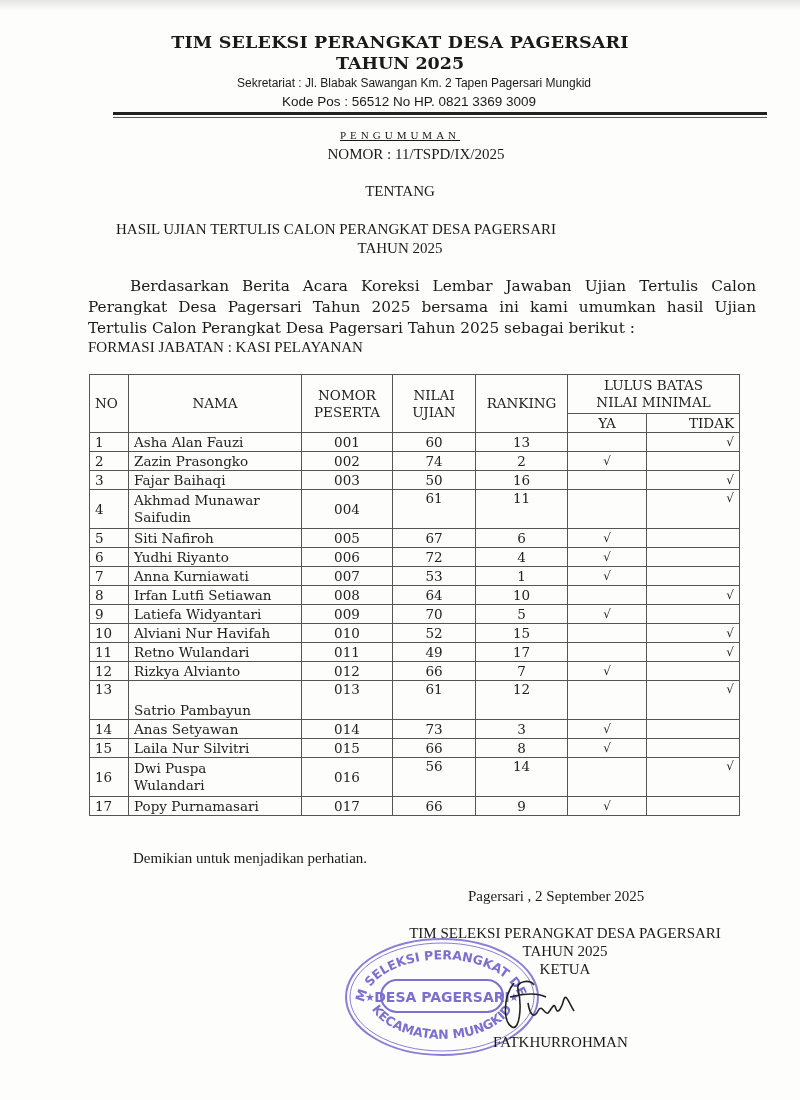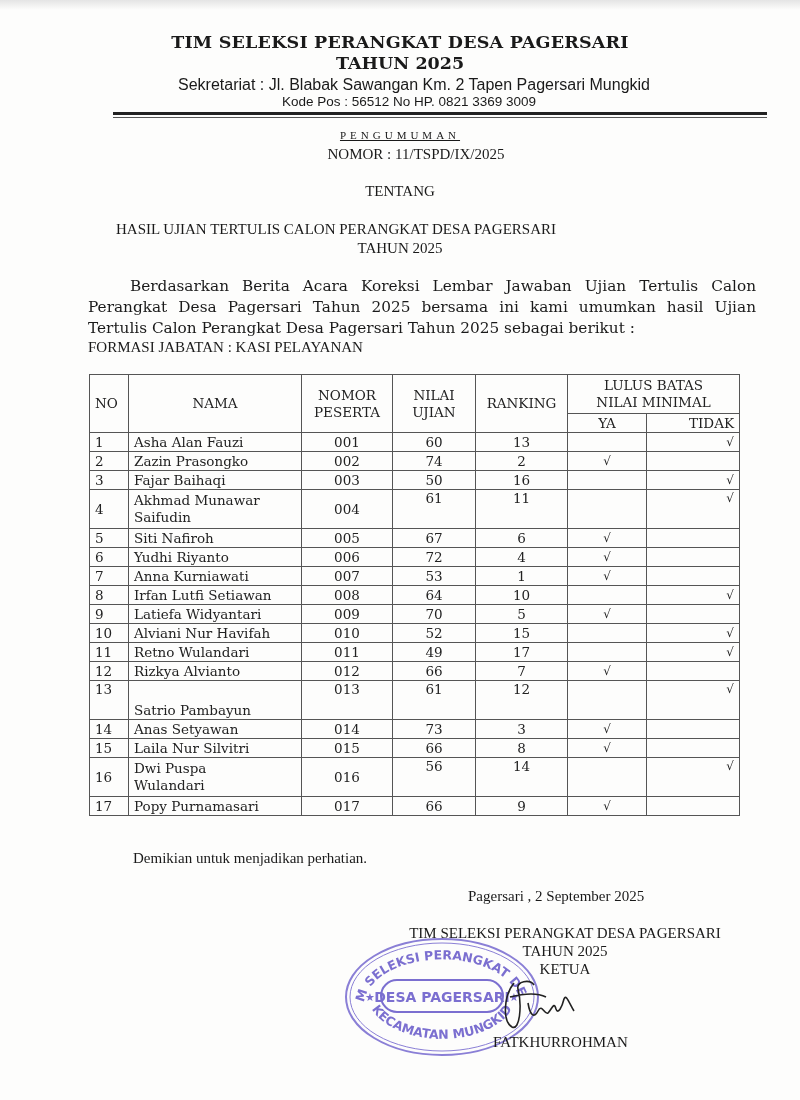--- a/index.html
+++ b/index.html
@@ -5,21 +5,21 @@
   html, body { margin: 0; padding: 0; }
   body {
     width: 800px; height: 1100px; background: #fdfdfc; position: relative; overflow: hidden;
     color: #1a1a1a; font-family: "DejaVu Serif", serif;
   }
   .topshade { position: absolute; left: 0; top: 0; width: 800px; height: 10px; background: linear-gradient(#e4e4e4, #fdfdfc); }
   .abs { position: absolute; }
   .center { text-align: center; }
   .kop-title { left: 0; width: 800px; top: 32px; font-family: "DejaVu Serif", serif; font-weight: bold; font-size: 17.5px; letter-spacing: 0.2px; }
   .kop-year { left: 0; width: 800px; top: 53px; font-weight: bold; font-size: 17.5px; }
-  .kop-addr { left: 0; width: 800px; top: 76px; font-family: "Liberation Sans", sans-serif; font-size: 16px; padding-left: 28px; box-sizing: border-box; }
+  .kop-addr { left: 0; width: 800px; top: 76px; font-family: "Liberation Sans", sans-serif; font-size: 12px; padding-left: 28px; box-sizing: border-box; }
   .kop-kode { left: 0; width: 800px; top: 94px; font-family: "Liberation Sans", sans-serif; font-size: 13.5px; padding-left: 18px; box-sizing: border-box; }
   .rule1 { left: 113px; top: 112px; width: 654px; height: 3px; background: #222; }
   .rule2 { left: 113px; top: 117px; width: 654px; height: 1px; background: #555; }
   .serif { font-family: "Liberation Serif", serif; }
   .pengumuman { left: 0; width: 800px; top: 129px; font-size: 11px; letter-spacing: 4px; }
   .pengumuman span { text-decoration: underline; }
   .nomor { left: 0; width: 800px; top: 146px; font-size: 15px; padding-left: 16px; }
   .tentang { left: 0; width: 800px; top: 183px; font-size: 15px; }
   .hasil { left: 0; width: 672px; top: 221px; font-size: 15px; }
   .hasil2 { left: 0; width: 800px; top: 240px; font-size: 15px; }

